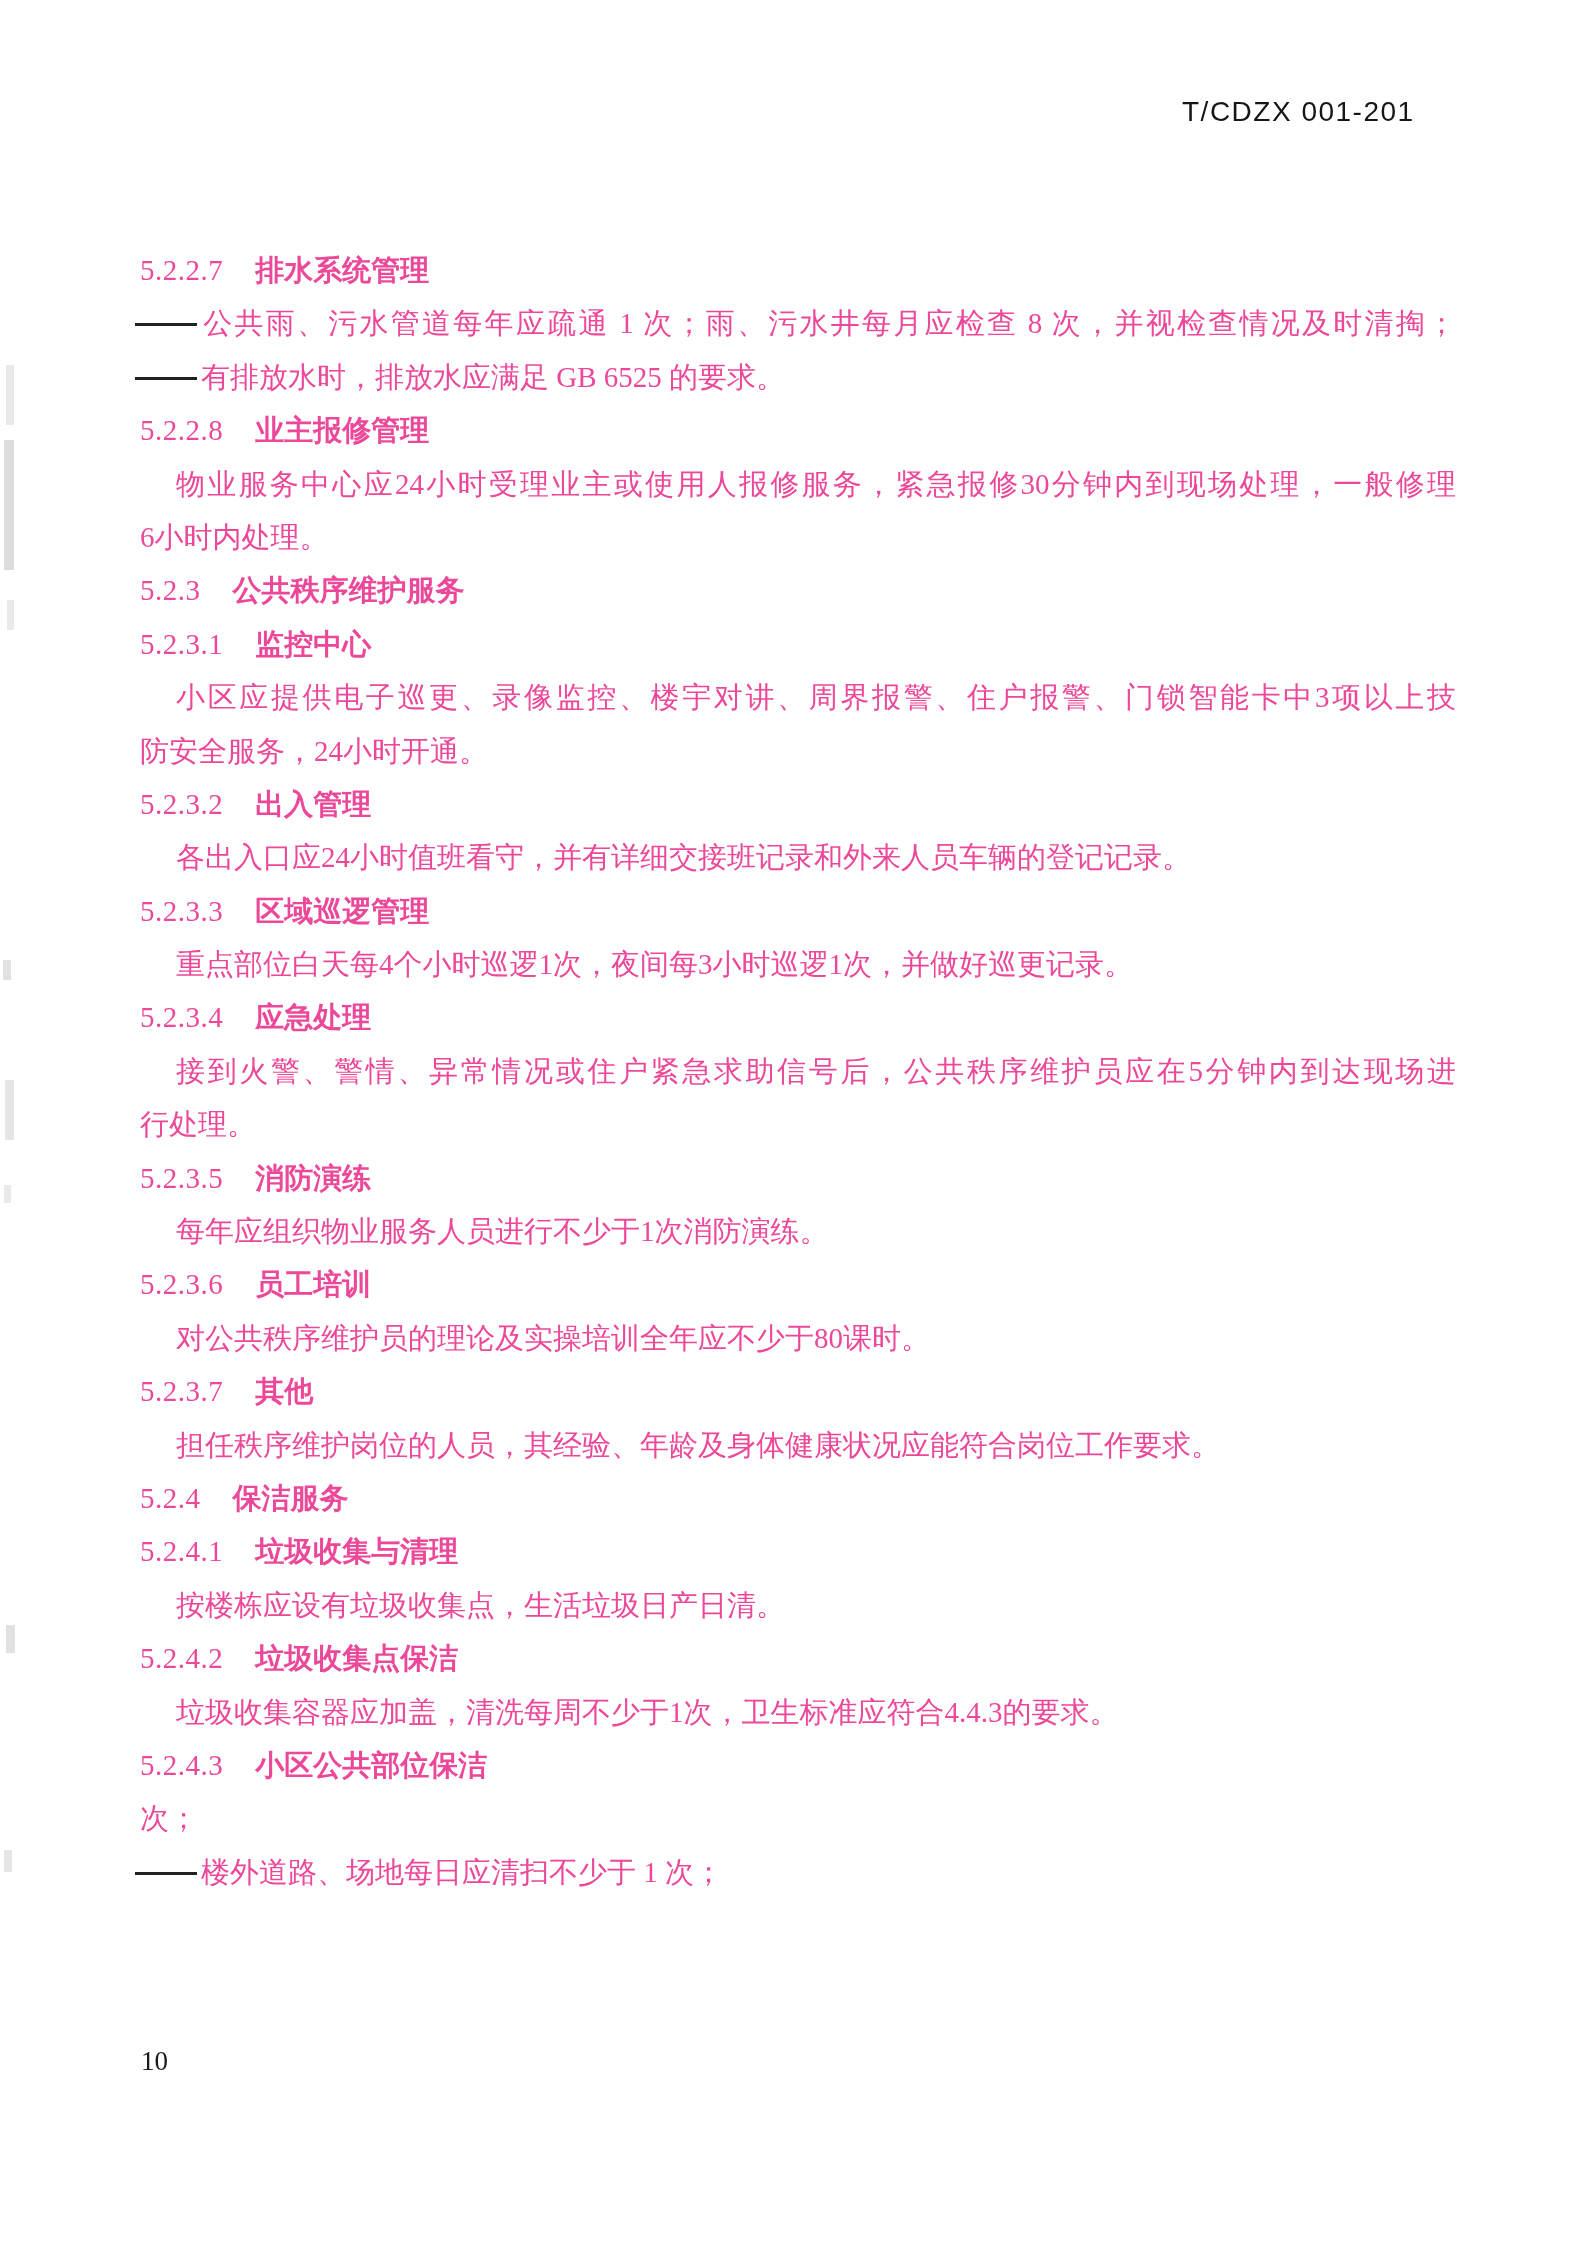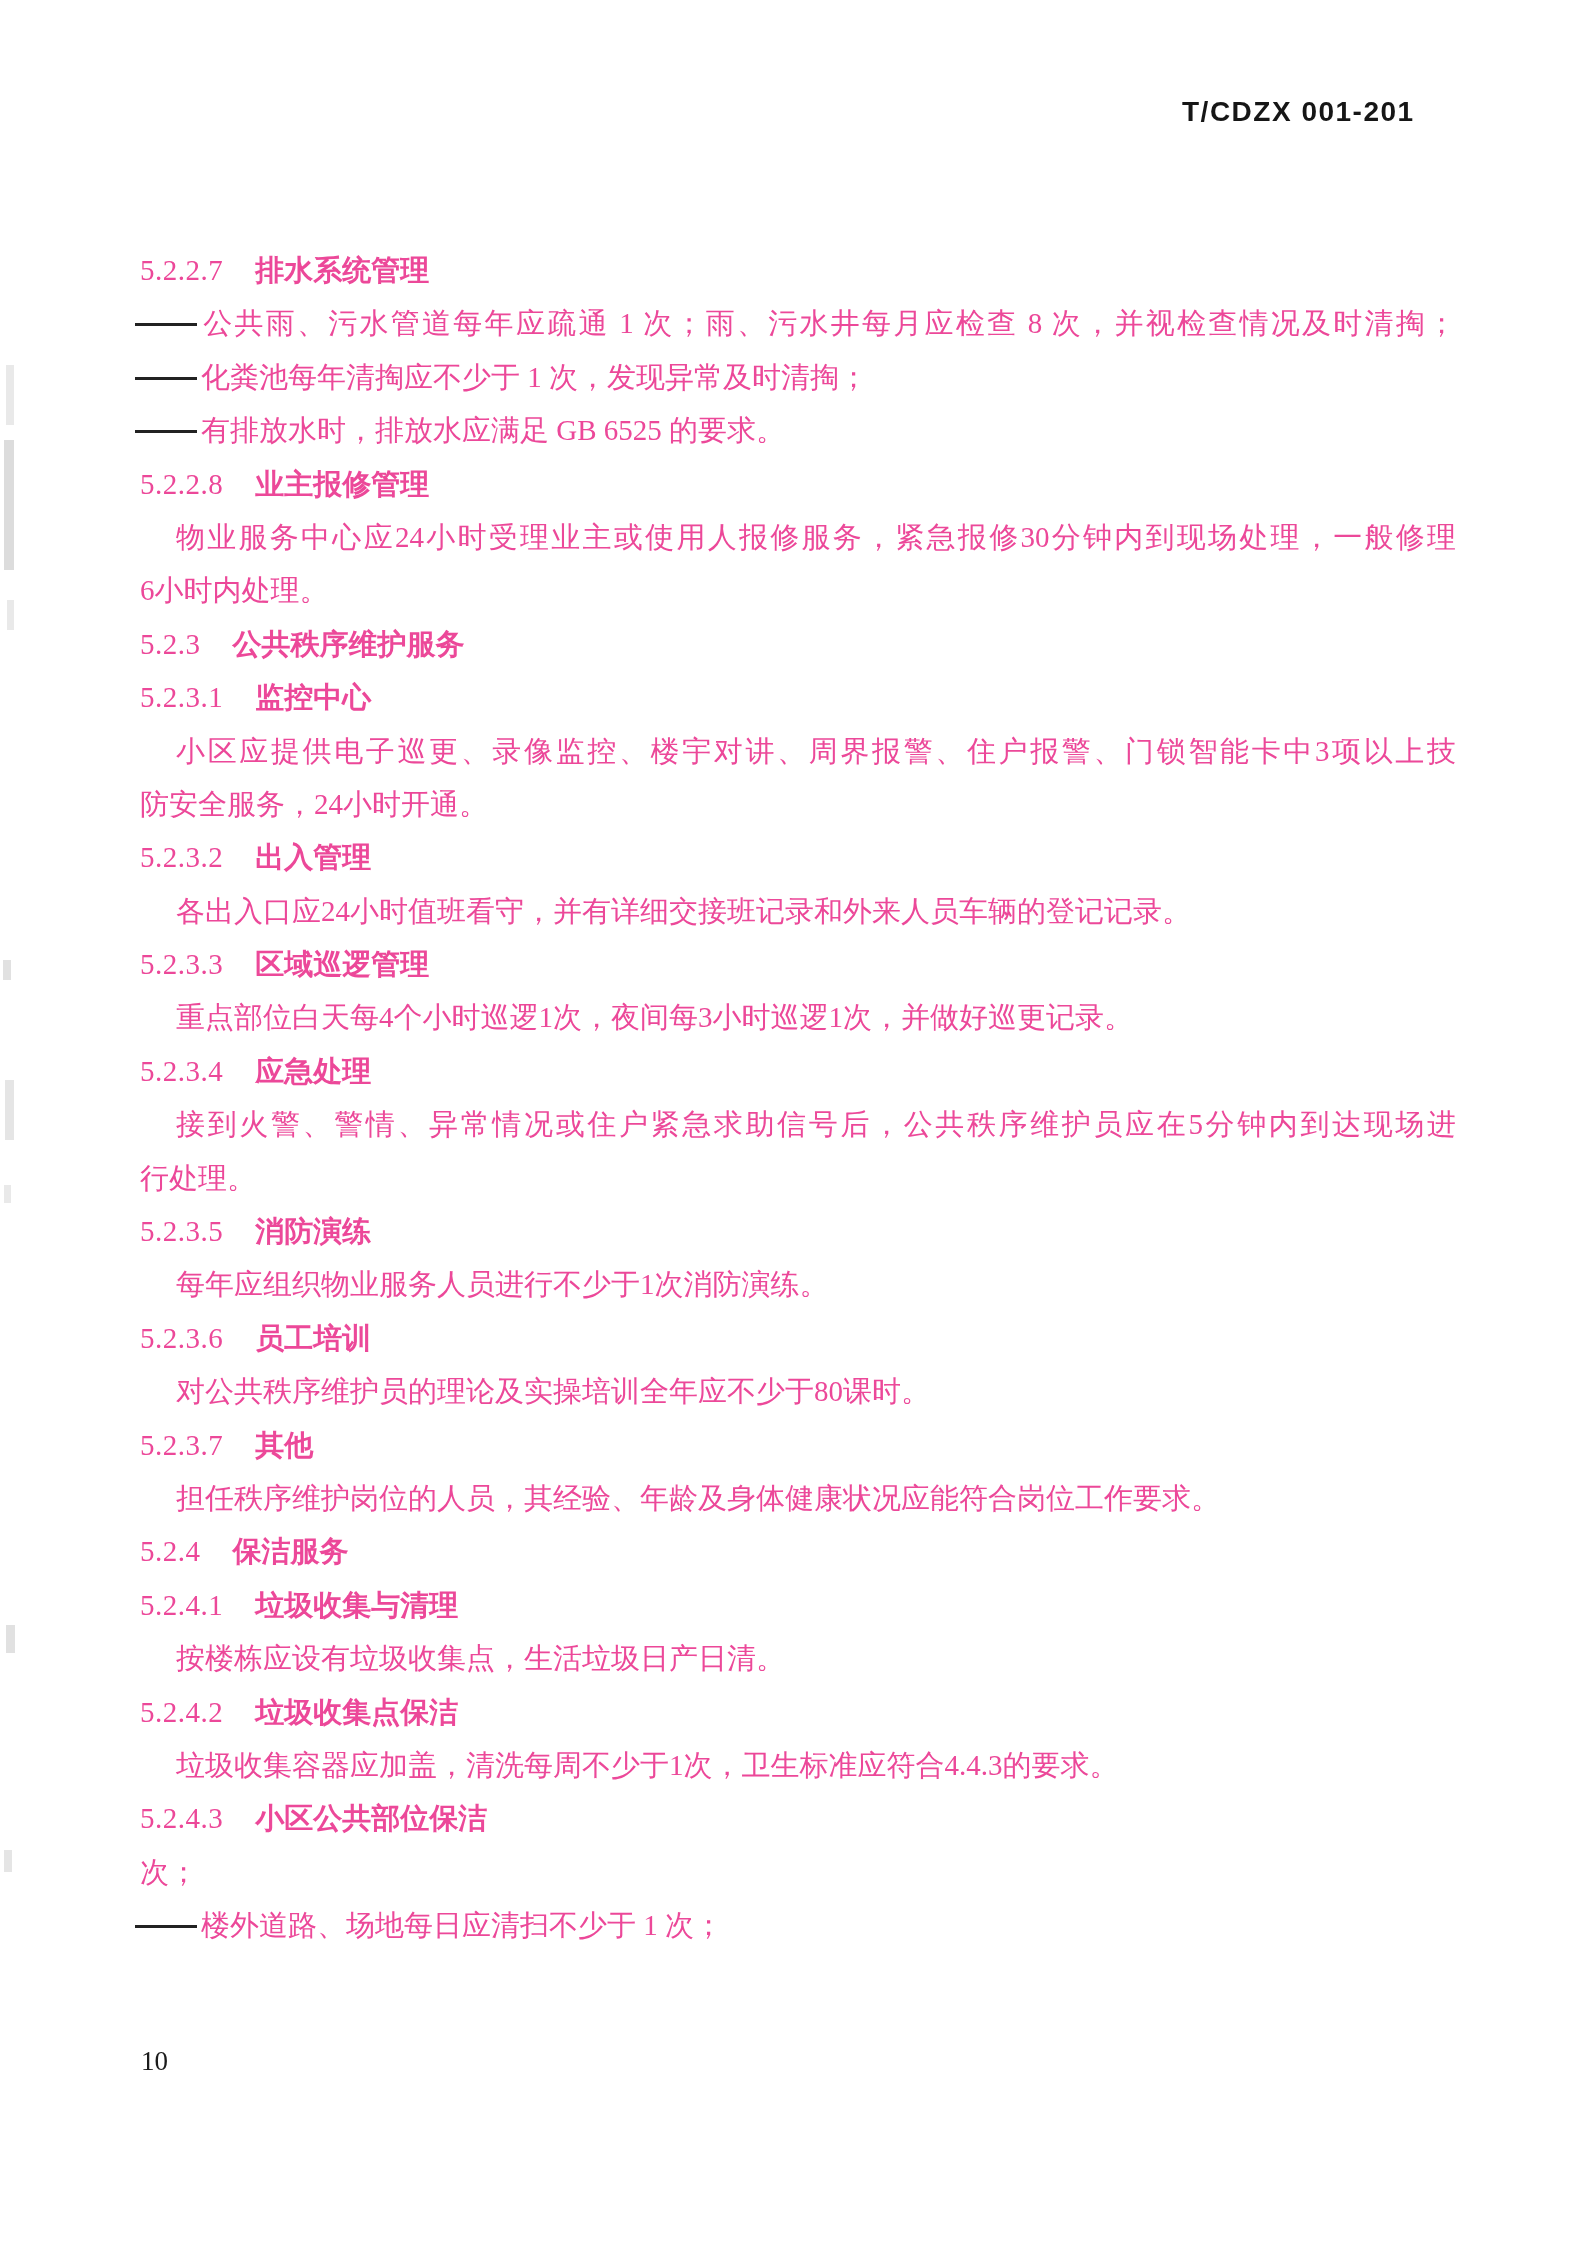--- a/index.html
+++ b/index.html
@@ -6,21 +6,21 @@
   body{
     width:1587px;height:2245px;position:relative;
     background:#ffffff;color:#1b1b1b;
     font-family:"Liberation Serif","DejaVu Serif",serif;
   }
   .page{position:absolute;inset:0;background:#fff;overflow:hidden;}
 
   .std-code{
     position:absolute;top:96px;left:1182px;
     font-family:"Liberation Sans","DejaVu Sans",sans-serif;
-    font-size:28px;letter-spacing:1.5px;font-weight:700;color:#161616;
+    font-size:28px;letter-spacing:1.5px;font-weight:400;color:#161616;
   }
 
   .content{position:absolute;left:140px;top:244px;width:1316px;}
   .line{
     height:53.4px;line-height:53.4px;font-size:29px;
     white-space:nowrap;overflow:hidden;color:#ec4899;
   }
   
   .h .num{letter-spacing:0.5px;}
   .h .ht{
@@ -68,21 +68,20 @@
   <div class="speck s6"></div>
   <div class="speck s7"></div>
   <div class="speck s8"></div>
 
   <div class="content">
 
     <div class="line h"><span class="num">5.2.2.7</span><span class="ht">排水系统管理</span></div>
 
     <div class="line dash full"><span class="rule" aria-label="——"></span><span>公共雨、污水管道每年应疏通 1 次；雨、污水井每月应检查 8 次，并视检查情况及时清掏；</span></div>
 
-    <div class="line dash"><span class="rule" aria-label="——"></span><span>化粪池每年清掏应不少于 1 次，发现异常及时清掏；</span></div>
 
     <div class="line dash"><span class="rule" aria-label="——"></span><span>有排放水时，排放水应满足 GB 6525 的要求。</span></div>
 
     <div class="line h"><span class="num">5.2.2.8</span><span class="ht">业主报修管理</span></div>
 
     <div class="line p1 full"><span>物业服务中心应24小时受理业主或使用人报修服务，紧急报修30分钟内到现场处理，一般修理</span></div>
 
     <div class="line pc"><span>6小时内处理。</span></div>
 
     <div class="line h"><span class="num">5.2.3</span><span class="ht">公共秩序维护服务</span></div>

